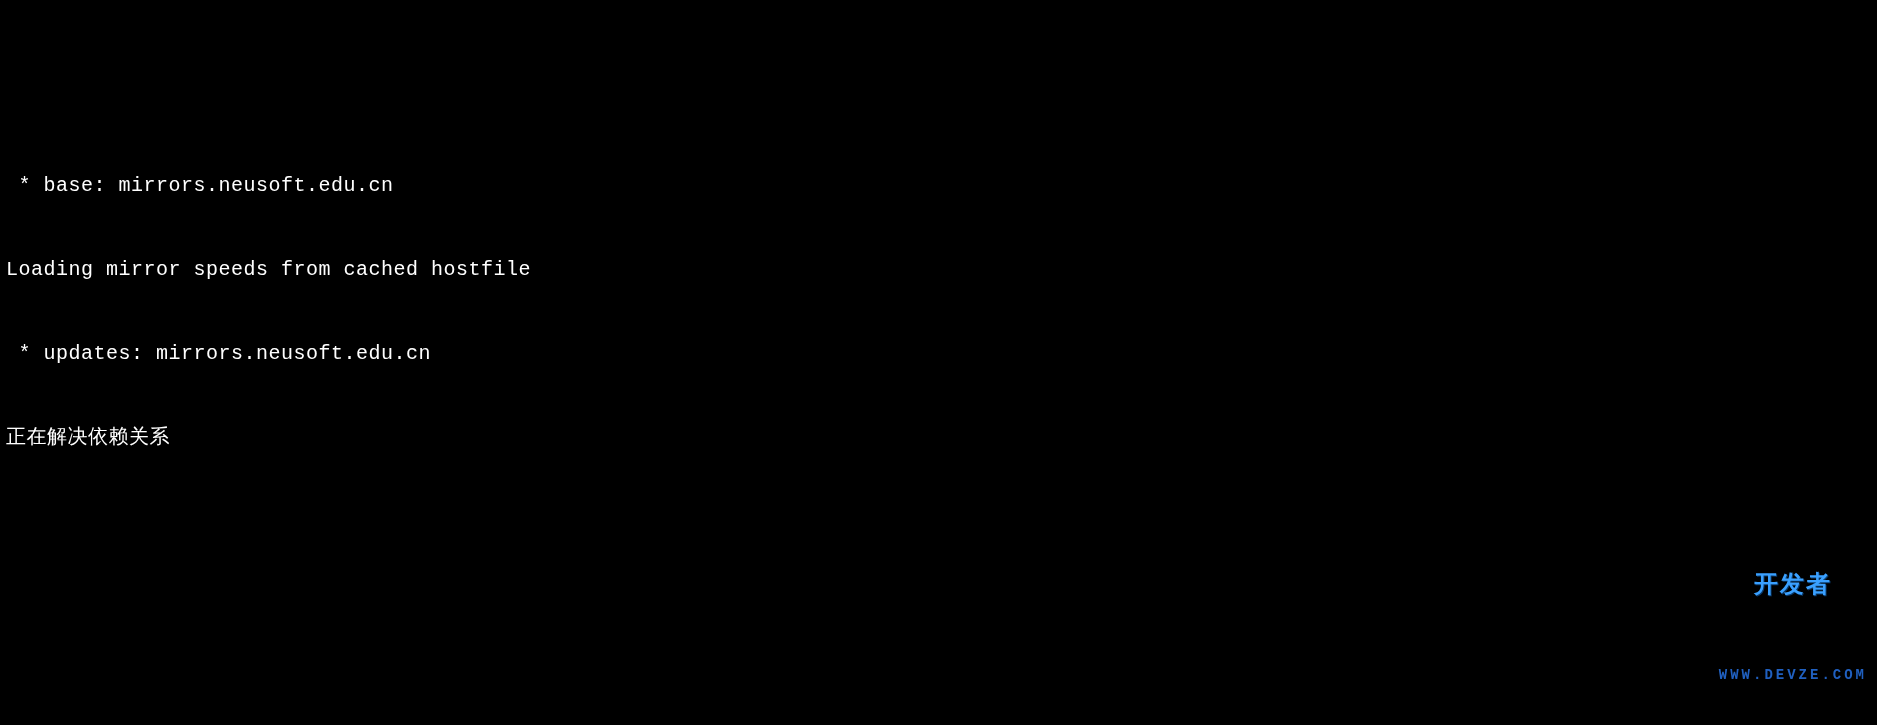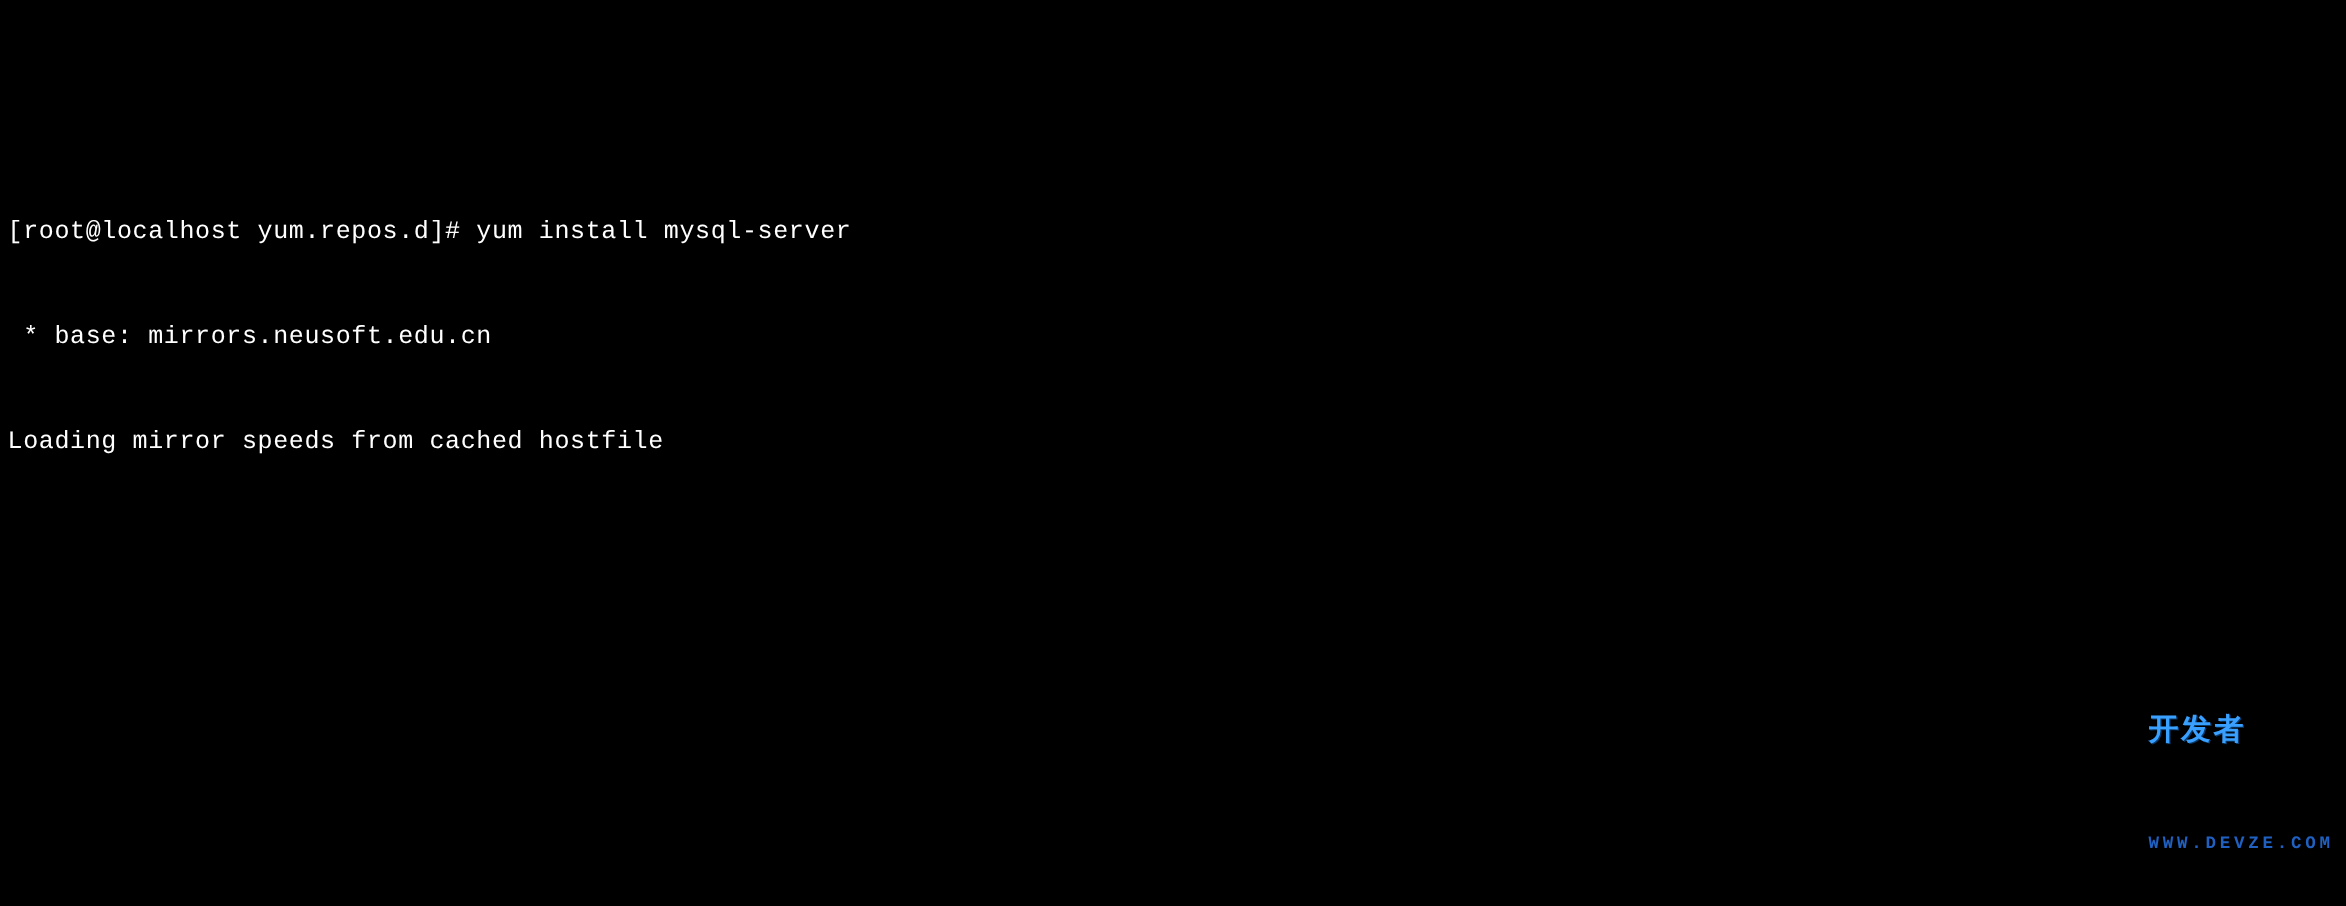--- a/index.html
+++ b/index.html
@@ -24,38 +24,40 @@
     position: absolute;
     right: 10px;
     bottom: 6px;
     font-size: 24px;
     font-weight: bold;
     letter-spacing: 2px;
   }
   .wm-top {
     color: #3aa0ff;
     text-shadow: 1px 1px 0 #0a3a6a;
+    text-align: center;
   }
   .wm-bottom {
     color: #2060c0;
     font-size: 14px;
     letter-spacing: 3px;
     text-align: left;
     margin-top: -4px;
   }
 </style>
 </head>
 <body>
 
 
 
 <div>
-  <span class="terminal-line">[root@localhost yum.repos.d]# yum install mysql-server</span>
   <span class="terminal-line"> * base: mirrors.neusoft.edu.cn</span>
   <span class="terminal-line">Loading mirror speeds from cached hostfile</span>
+  <span class="terminal-line"> * updates: mirrors.neusoft.edu.cn</span>
+  <span class="terminal-line">正在解决依赖关系</span>
   
   
   
   
   
   
   
   
   
   

